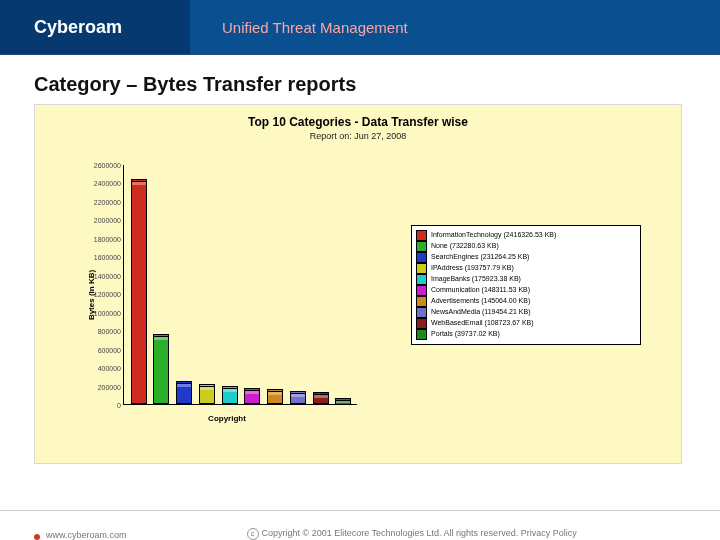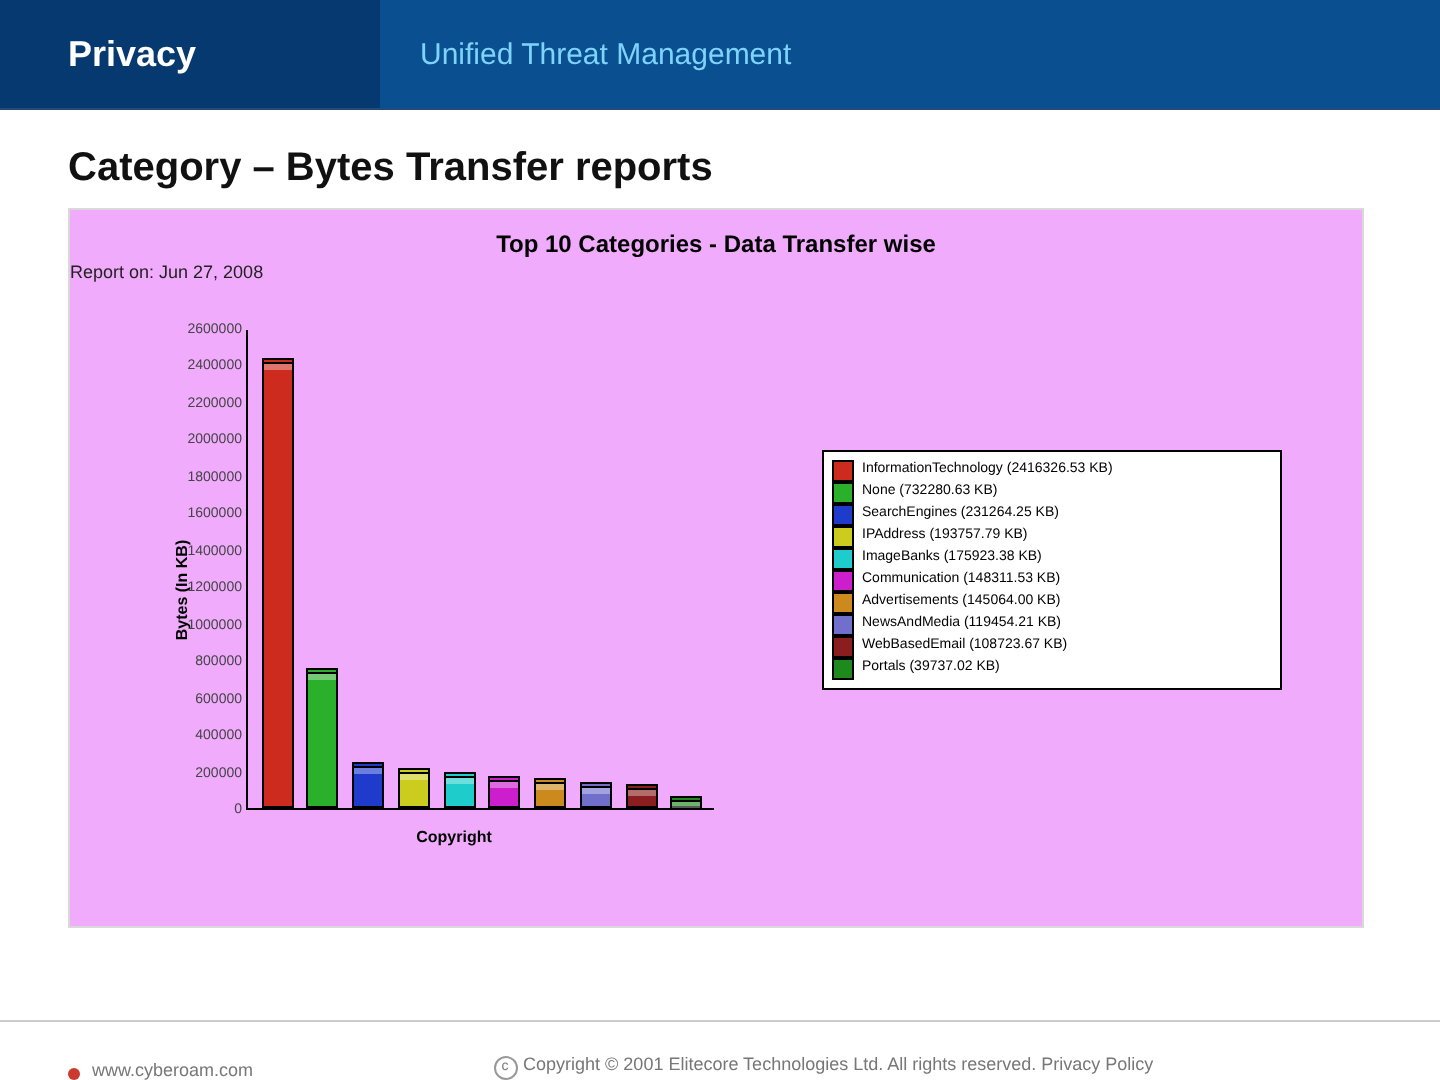--- a/index.html
+++ b/index.html
@@ -1,43 +1,43 @@
 <!DOCTYPE html>
 <html><head>
 <meta charset="utf-8">
 <style>
 html,body{margin:0;padding:0;font-family:Arial,Helvetica,sans-serif;background:#fff;width:720px;height:540px;overflow:hidden}
 .header{display:flex;height:54px;border-bottom:1px solid #244a7a}
 .header-logo{background:#063970;color:#fff;font-weight:bold;font-size:18px;width:190px;display:flex;align-items:center;padding-left:34px;box-sizing:border-box}
-.header-title{background:#0a4f8f;color:#7dd3fc;font-size:15px;display:flex;align-items:center;padding-left:20px;flex:1}
+.header-title{background:#0a4f8f;color:#fca5a5;font-size:15px;display:flex;align-items:center;padding-left:32px;flex:1}
 .page-title{font-size:20px;font-weight:bold;color:#111;padding:18px 34px 8px}
-.report-box{border:1px solid #d9d9d9;margin:0 34px;width:648px;height:360px;position:relative;box-sizing:border-box;background:#f0abfc}
+.report-box{border:1px solid #d9d9d9;margin:0 34px;width:648px;height:360px;position:relative;box-sizing:border-box;background:#fef9c3}
 .chart-title{text-align:center;font-weight:bold;font-size:12px;padding-top:10px}
-.chart-sub{text-align:left;font-size:9px;padding-top:2px;color:#222}
+.chart-sub{text-align:center;font-size:9px;padding-top:2px;color:#222}
 .chart-area{position:absolute;left:62px;top:60px;width:260px;height:260px}
 .plot{position:absolute;left:26px;top:0;right:0;bottom:20px;border-left:1px solid #000;border-bottom:1px solid #000}
 .tick{position:absolute;right:100%;font-size:7px;color:#444;transform:translateY(-50%);white-space:nowrap;padding-right:3px}
 .bar{position:absolute;bottom:0;width:16px}
 .bar .f{position:absolute;left:0;right:0;bottom:0;border:1px solid #000}
 .bar .t{position:absolute;left:0;right:0;top:0;height:3px;background:rgba(255,255,255,.35);border:1px solid #000;border-bottom:none}
 .xlabel{position:absolute;left:50%;bottom:2px;transform:translateX(-50%);font-size:8px;font-weight:bold}
 .ylabel{position:absolute;left:-6px;top:50%;transform:translate(-50%,-50%) rotate(-90deg);font-size:8px;font-weight:bold}
 .legend{position:absolute;right:40px;top:120px;width:220px;border:1px solid #000;background:#fff;padding:4px 4px;font-size:7px;line-height:1.25}
 .legend div{display:flex;align-items:center}
 .sw{width:9px;height:9px;border:1px solid #000;margin-right:4px;flex:0 0 auto}
 .footer{position:absolute;bottom:0;left:0;right:0;height:30px;border-top:1px solid #ccc;display:flex;align-items:flex-end;font-size:9px;color:#777;padding:0 34px;box-sizing:border-box}
 .dot{width:6px;height:6px;background:#cc3a2e;border-radius:50%;margin-right:6px}
 .copy{margin-left:120px}
 .copy .c{display:inline-block;border:1px solid #999;border-radius:50%;width:10px;height:10px;text-align:center;line-height:10px;font-size:7px;margin-right:3px}
 </style>
 </head>
 <body>
 
 <div class="header">
-  <div class="header-logo">Privacy</div>
+  <div class="header-logo">Cyberoam</div>
   <div class="header-title">Unified Threat Management</div>
 </div>
 
 <div class="page-title">Category – Bytes Transfer reports</div>
 
 <div class="report-box">
   <div class="chart-title">Top 10 Categories - Data Transfer wise</div>
   <div class="chart-sub">Report on: Jun 27, 2008</div>
 
   <div class="chart-area">

